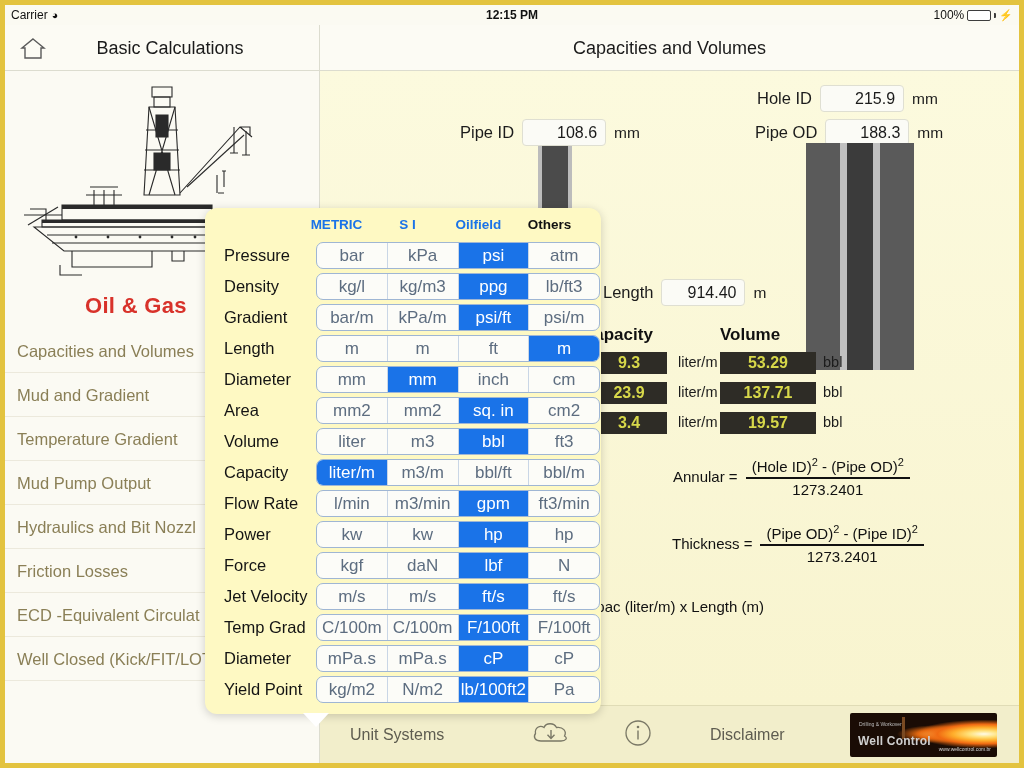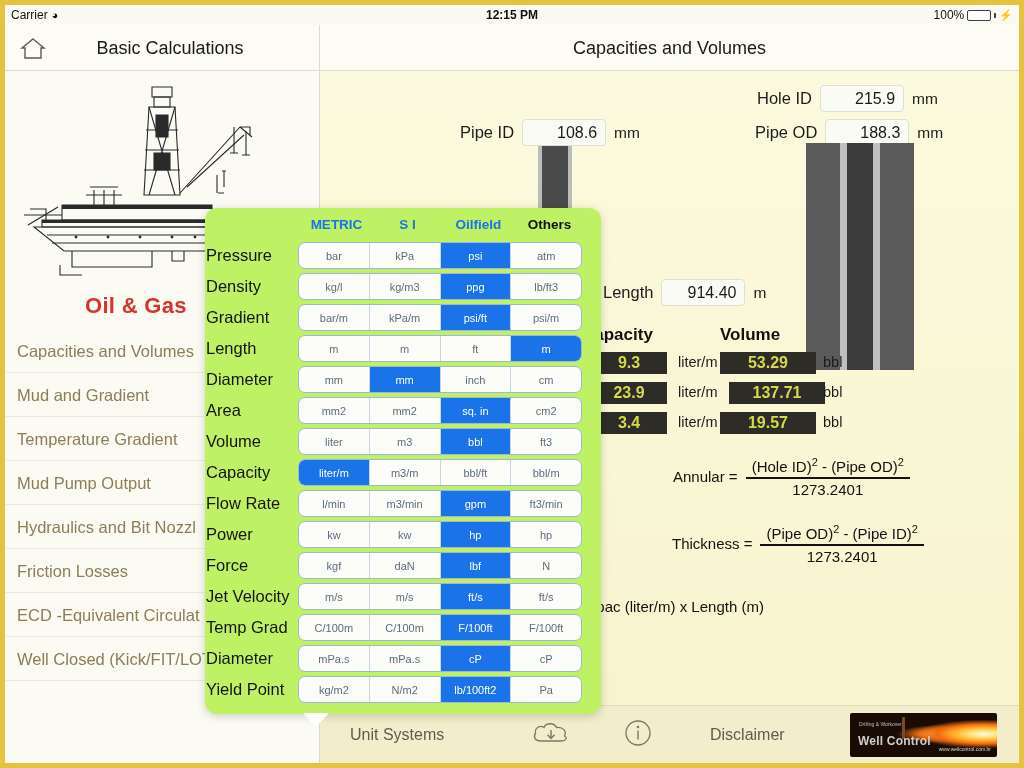--- a/index.html
+++ b/index.html
@@ -121,51 +121,51 @@
   .frac { display: inline-flex; flex-direction: column; align-items: center; }
   .frac .num { padding: 0 6px 2px; white-space: nowrap; }
   .frac .bar { height: 1.5px; background: #111; width: 100%; }
   .frac .den { padding: 2px 6px 0; }
   sup { font-size: 11px; vertical-align: super; }
   .footnote { position: absolute; font-size: 15px; color: #111; white-space: nowrap; }
 
   
   #popup {
     position: absolute; left: 200px; top: 203px; width: 396px; height: 506px;
-    background: #bef264;
+    background: #fef9c3;
     border-radius: 12px;
     box-shadow: 0 2px 10px rgba(0,0,0,.18);
     z-index: 40;
   }
   #popup .caret {
     position: absolute; left: 98px; bottom: -13px;
     width: 0; height: 0;
     border-left: 13px solid transparent;
     border-right: 13px solid transparent;
     border-top: 14px solid #ffffff;
   }
   #unit-table { position: absolute; left: 0; top: 0; width: 100%; }
   .uhead { display: flex; height: 32px; align-items: center; padding-left: 96px; }
   .uhead span {
     width: 71px; text-align: center;
     font-size: 13.5px; font-weight: bold; color: #1a73e8;
   }
   .uhead span.black { color: #111; }
-  .urow { display: flex; align-items: center; height: 31px; padding-left: 1px; }
+  .urow { display: flex; align-items: center; height: 31px; padding-left: 19px; }
   .urow .rlbl {
     width: 92px; font-size: 16.5px; color: #141414; white-space: nowrap;
   }
   .ucells {
     display: flex; width: 284px; height: 27px;
     border: 1.2px solid #9fb6d4; border-radius: 7px; overflow: hidden;
     background: #fcfcf8;
   }
   .ucell {
     flex: 1; display: flex; align-items: center; justify-content: center;
-    font-size: 11px; color: #5d6d80;
+    font-size: 17px; color: #5d6d80;
     border-right: 1px solid #c9d6e6;
     text-align: right;
   }
   .ucell:last-child { border-right: none; }
   .ucell.sel { background: #1a73e8; color: #ffffff; }
 
   
   #toolbar {
     position: absolute; left: 315px; bottom: 0; right: 0; height: 58px;
     background: #f2eecb;
@@ -333,21 +333,21 @@
     <div class="colhead" style="left:262px; top:254px;">Capacity</div>
     <div class="colhead" style="left:400px; top:254px;">Volume</div>
 
     <div class="valbox" style="left:271px; top:281px;">9.3</div>
     <div class="valunit" style="left:358px; top:283px;">liter/m</div>
     <div class="valbox" style="left:400px; top:281px; width:96px;">53.29</div>
     <div class="valunit" style="left:503px; top:283px;">bbl</div>
 
     <div class="valbox" style="left:271px; top:311px;">23.9</div>
     <div class="valunit" style="left:358px; top:313px;">liter/m</div>
-    <div class="valbox" style="left:400px; top:311px; width:96px;margin-left:9px;">137.71</div>
+    <div class="valbox" style="left:400px; top:311px; width:96px;">137.71</div>
     <div class="valunit" style="left:503px; top:313px;">bbl</div>
 
     <div class="valbox" style="left:271px; top:341px;">3.4</div>
     <div class="valunit" style="left:358px; top:343px;">liter/m</div>
     <div class="valbox" style="left:400px; top:341px; width:96px;">19.57</div>
     <div class="valunit" style="left:503px; top:343px;">bbl</div>
 
     <div class="formula" style="left:353px; top:385px;">
       <span class="fname">Annular =</span>
       <span class="frac">

